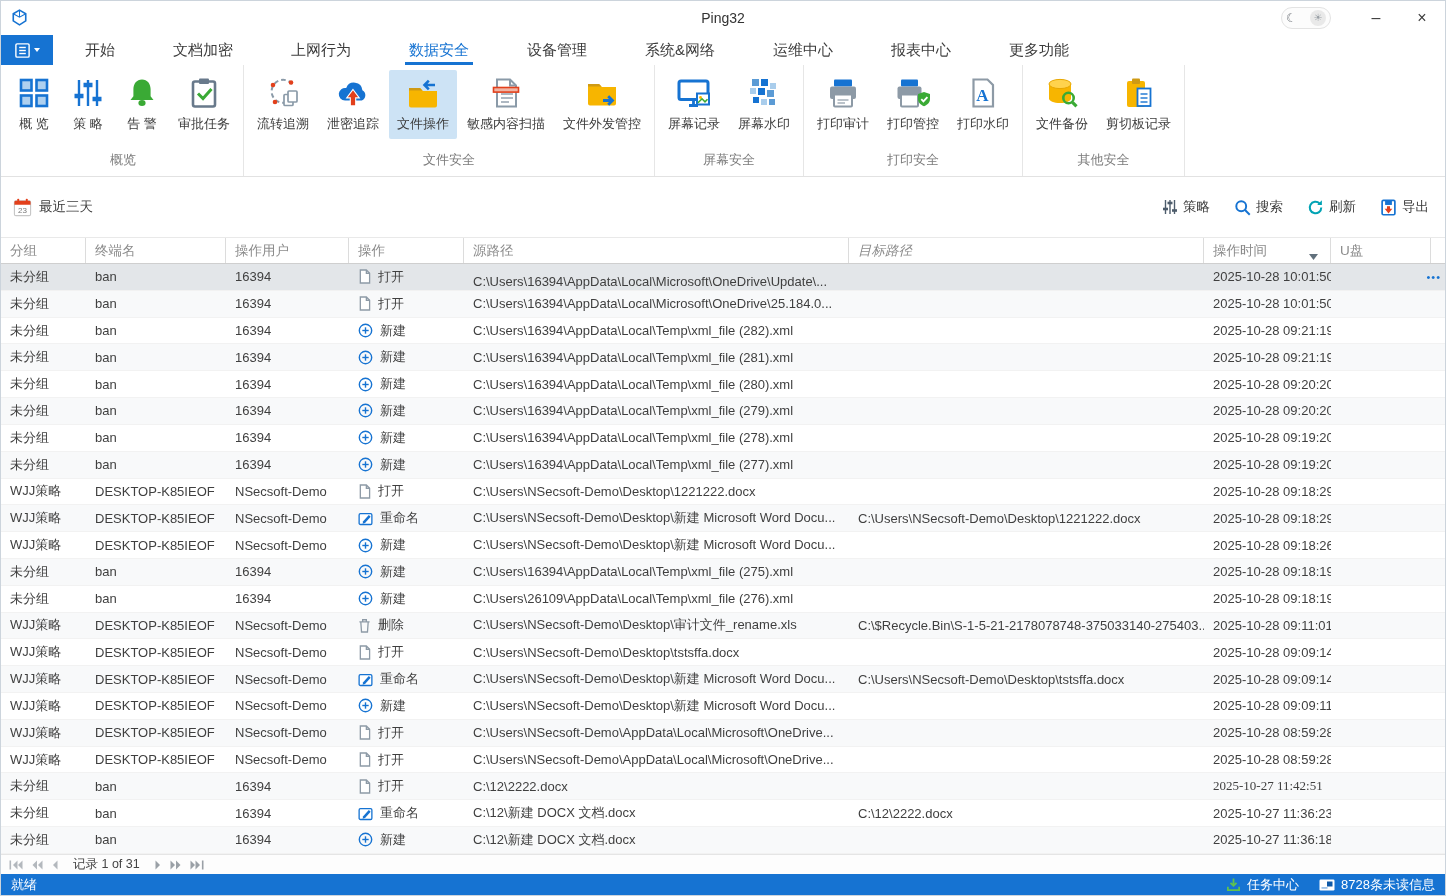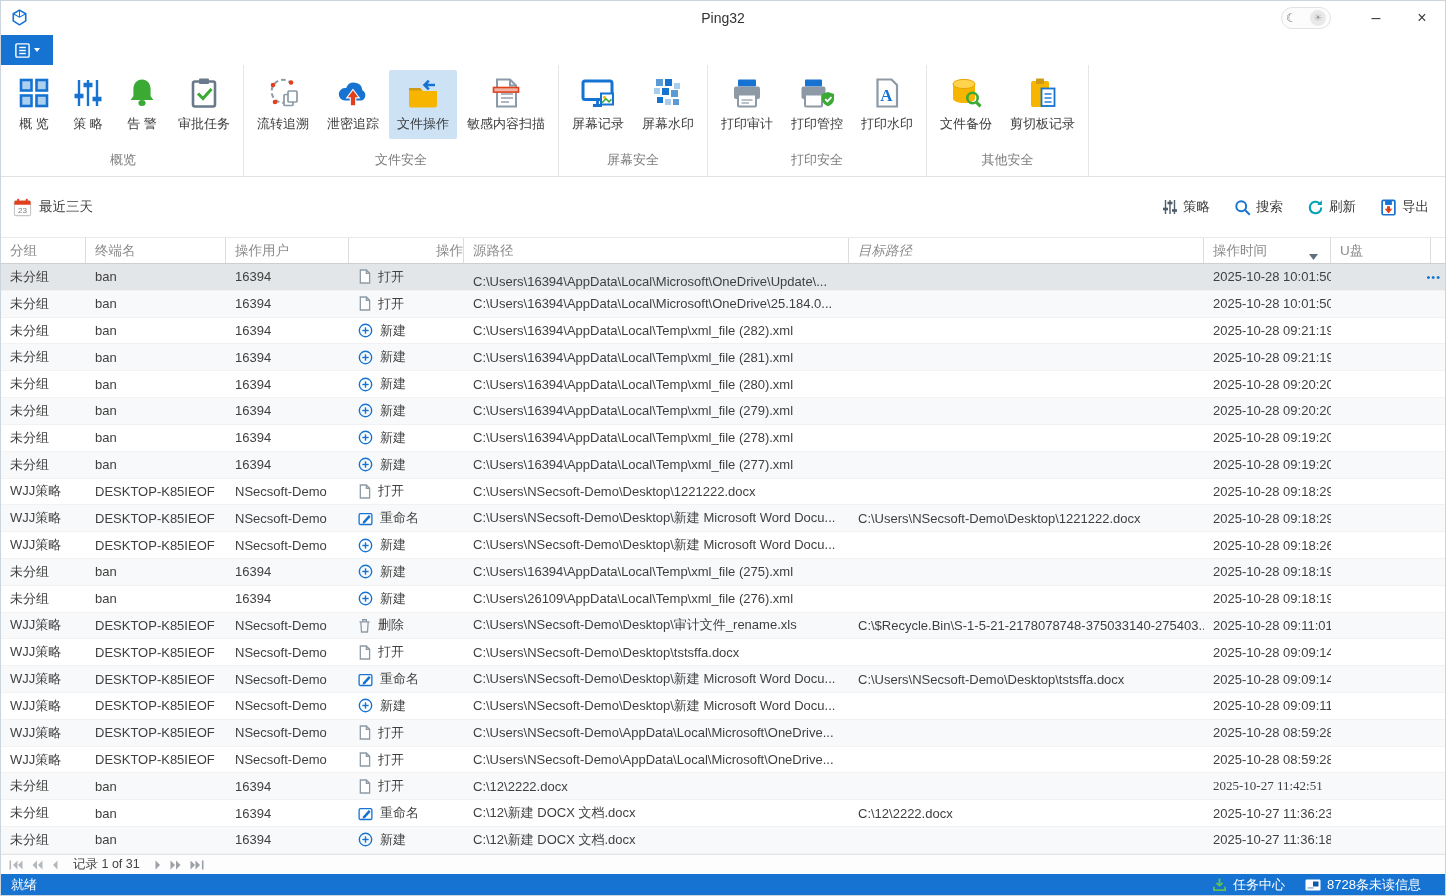--- a/index.html
+++ b/index.html
@@ -48,21 +48,21 @@
 .trow.selected{background:#e3e6e9}
 .td{padding-left:9px;font-size:13px;color:#3f3f3f;white-space:nowrap;overflow:hidden;flex:none}
 .opcell{display:flex;align-items:center;gap:7px}
 .row-ellipsis{position:absolute;right:4px;top:50%;transform:translateY(-50%);color:#1673d2;font-size:11px;letter-spacing:1px;cursor:pointer}
 
 .pager{height:20px;flex:none;display:flex;align-items:center;border-top:1px solid #e5e5e5;background:#fdfdfd;padding-left:8px;gap:9px}
 .pgbtn{display:inline-flex;align-items:center;cursor:pointer}
 .pager-text{font-size:12.5px;color:#444;margin:0 6px}
 
 .statusbar{height:21px;flex:none;background:#1673d2;display:flex;align-items:center;color:#fff;font-size:13px;padding:0 10px;position:relative}
-.status-right{position:absolute;right:24px;display:flex;align-items:flex-start;gap:20px}
+.status-right{position:absolute;right:10px;display:flex;align-items:flex-start;gap:20px}
 .status-item{display:flex;align-items:center;gap:6px;cursor:pointer}
 </style>
 </head>
 <body>
 
 <div class="titlebar">
   <span class="icon logo">
       <svg width="17" height="17" viewBox="0 0 18 18" fill="none">
         <path d="M9 1.2 15.6 5v7.6L9 16.8 2.4 12.6V5z" stroke="#1673d2" stroke-width="1.7"></path>
         <path d="M9 1.2v7.4M2.4 5 9 8.6 15.6 5" stroke="#1673d2" stroke-width="1.1"></path>
@@ -84,20 +84,31 @@
     <span class="icon">
         <svg width="17" height="17" viewBox="0 0 18 18" fill="none" stroke="#fff" stroke-width="1.5">
           <rect x="2" y="2" width="14" height="14" rx="1.2"></rect>
           <line x1="5.5" y1="5.8" x2="12.5" y2="5.8"></line>
           <line x1="5.5" y1="9" x2="12.5" y2="9"></line>
           <line x1="5.5" y1="12.2" x2="12.5" y2="12.2"></line>
         </svg>
       </span>
     <span class="app-caret"></span>
   </div>
+  <div class="tabs">
+      <div class="tab">开始</div>
+      <div class="tab">文档加密</div>
+      <div class="tab">上网行为</div>
+      <div class="tab active">数据安全</div>
+      <div class="tab">设备管理</div>
+      <div class="tab">系统&amp;网络</div>
+      <div class="tab">运维中心</div>
+      <div class="tab">报表中心</div>
+      <div class="tab">更多功能</div>
+    </div>
 </div>
 
 <div class="ribbon">
     <div class="rgroup">
       <div class="rbuttons">
         <div class="rbtn">
           <span class="icon ric">
             <svg width="32" height="32" viewBox="0 0 32 32">
               <g stroke="#1673d2" stroke-width="2.6" fill="#aed0ef">
                 <rect x="3" y="3" width="10.5" height="10.5"></rect>
@@ -184,20 +195,30 @@
             <svg width="32" height="32" viewBox="0 0 32 32">
               <path d="M7 2.5h13l6 6V29.5H7z" fill="#fff" stroke="#8a9aa8" stroke-width="2"></path>
               <path d="M20 2.5v6h6" fill="none" stroke="#8a9aa8" stroke-width="2"></path>
               <line x1="11" y1="17" x2="23" y2="17" stroke="#9aa7b3" stroke-width="1.6"></line>
               <line x1="11" y1="21" x2="23" y2="21" stroke="#9aa7b3" stroke-width="1.6"></line>
               <line x1="11" y1="25" x2="19" y2="25" stroke="#9aa7b3" stroke-width="1.6"></line>
               <rect x="3.5" y="10.5" width="25" height="4.6" fill="#f0b5a5" stroke="#e2401c" stroke-width="1.6"></rect>
             </svg>
           </span>
           <span class="rlabel">敏感内容扫描</span>
+        </div>
+        <div class="rbtn">
+          <span class="icon ric">
+            <svg width="36" height="34" viewBox="0 0 36 34">
+              <path d="M4 8h11l3 3h14v16.5a2 2 0 0 1-2 2H6a2 2 0 0 1-2-2z" fill="#f7b500"></path>
+              <path d="M4 8h11l2.4 2.6H4z" fill="#cf9a14"></path>
+              <path d="M19 24.5h9.5m-4.3-4.3 4.3 4.3-4.3 4.3" stroke="#1673d2" stroke-width="2.8" fill="none"></path>
+            </svg>
+          </span>
+          <span class="rlabel">文件外发管控</span>
         </div>
       </div>
       <div class="rgroup-label">文件安全</div>
     </div>
     <div class="rgroup">
       <div class="rbuttons">
         <div class="rbtn">
           <span class="icon ric">
             <svg width="36" height="32" viewBox="0 0 36 32">
               <rect x="3" y="4" width="29" height="18.5" rx="2" fill="#fff" stroke="#1673d2" stroke-width="3"></rect>
@@ -361,21 +382,21 @@
 <div class="thead">
     <div class="th" style="width: 85px;">
       <span>分组</span>
     </div>
     <div class="th" style="width: 140px;">
       <span>终端名</span>
     </div>
     <div class="th" style="width: 123px;">
       <span>操作用户</span>
     </div>
-    <div class="th" style="width: 115px; justify-content: flex-end;">
+    <div class="th" style="width: 115px;">
       <span>操作</span>
     </div>
     <div class="th" style="width: 385px;">
       <span>源路径</span>
     </div>
     <div class="th" style="width: 355px; font-style: italic;">
       <span>目标路径</span>
     </div>
     <div class="th" style="width: 127px;">
       <span>操作时间</span>

